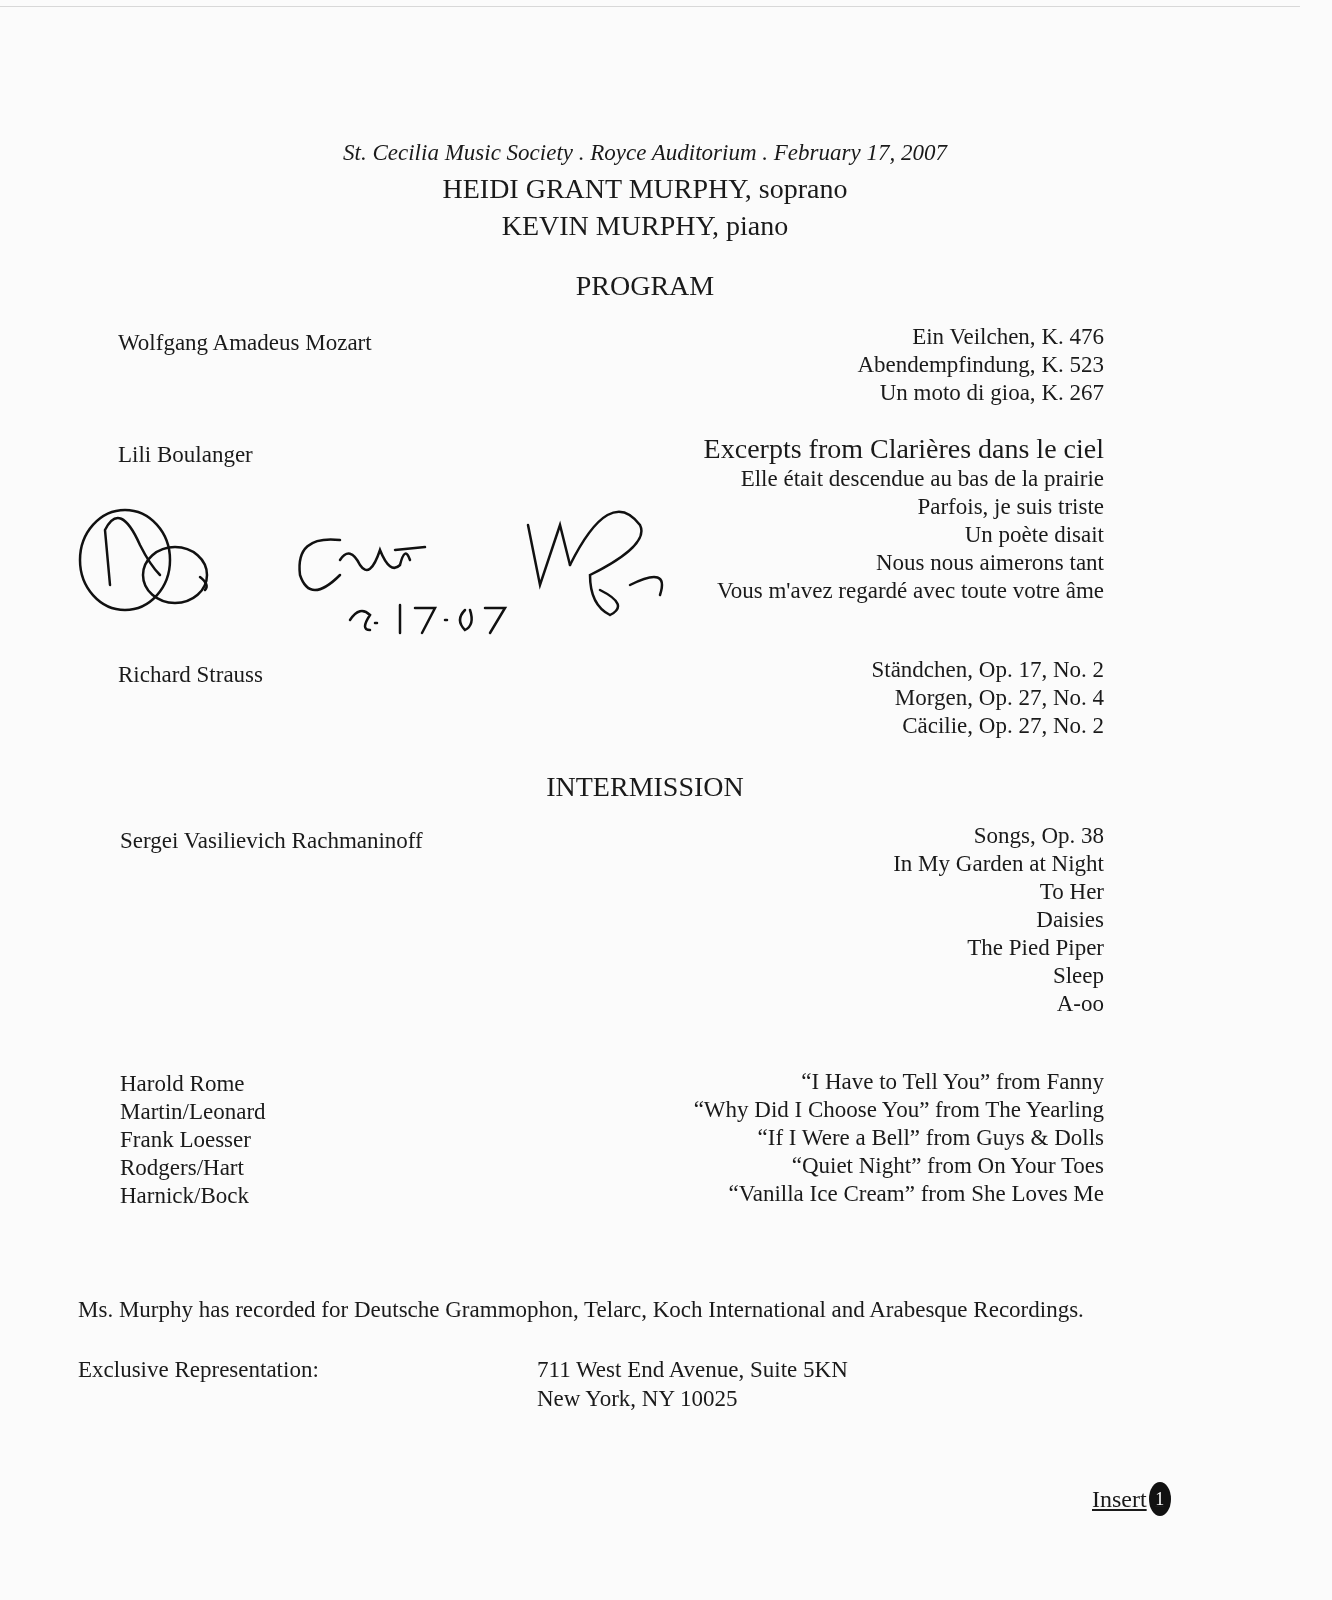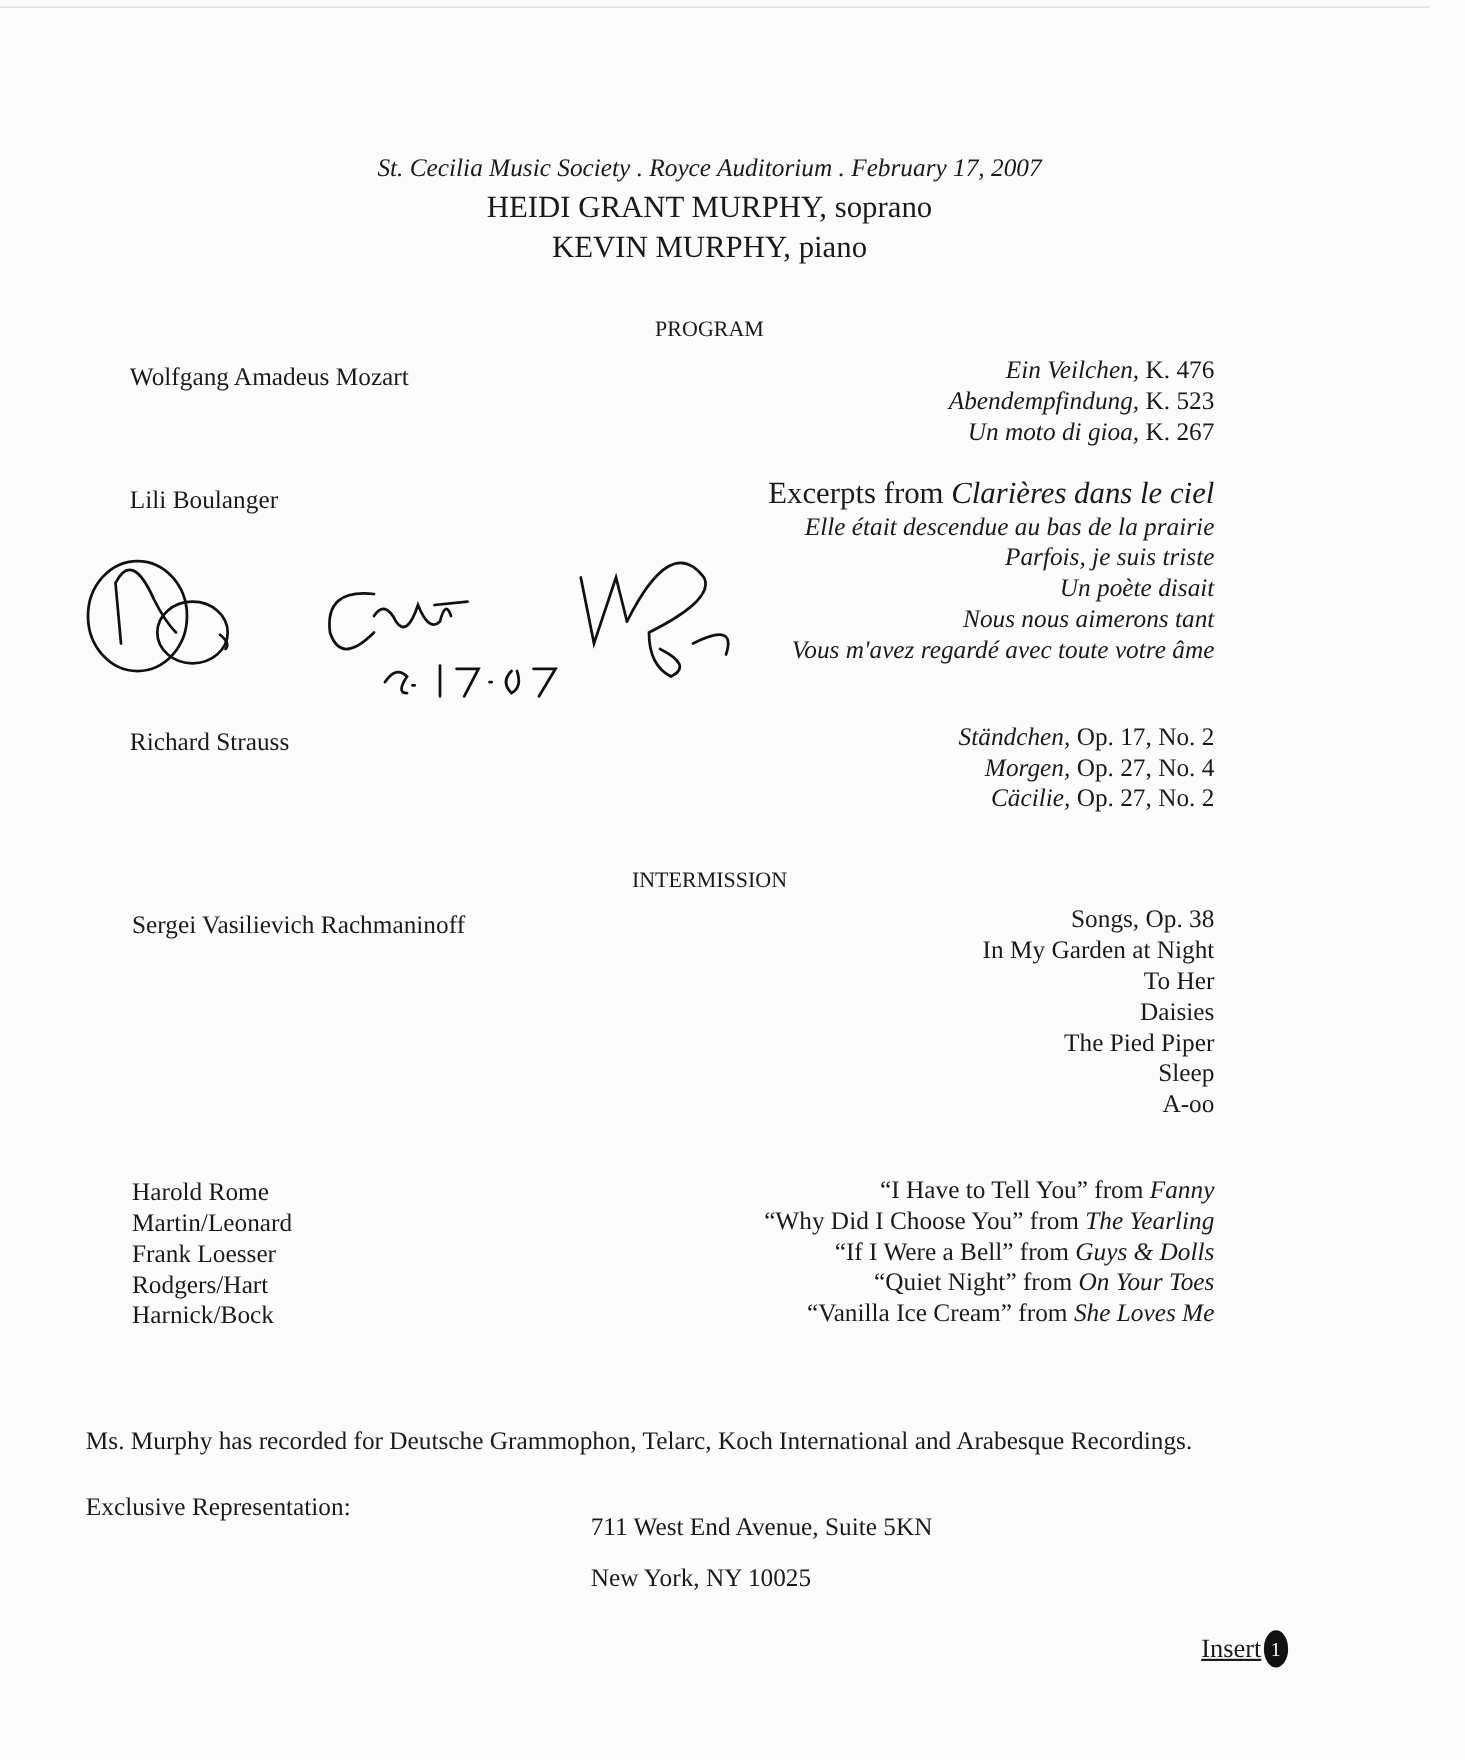--- a/index.html
+++ b/index.html
@@ -2,30 +2,30 @@
 <html><head>
 <meta charset="utf-8">
 <style>
   html, body { margin: 0; padding: 0; background: #fbfbfb; }
   body { width: 1332px; height: 1600px; position: relative; overflow: hidden;
          font-family: "Liberation Serif", "DejaVu Serif", serif; color: #1a1a1a; }
   .topline { position: absolute; left: 0; top: 6px; width: 1300px; height: 1px; background: #d8d8d8; }
   .c { position: absolute; left: 0; width: 1290px; text-align: center; }
   .hdr-italic { top: 140px; font-style: italic; font-size: 23px; }
   .hdr-big { font-size: 28px; }
-  .section { font-size: 20px; margin-top: 18px; }
+  .section { font-size: 28px; }
   .composer { position: absolute; left: 118px; font-size: 23px; }
   .works { position: absolute; right: 228px; text-align: right; font-size: 23px; line-height: 28px; }
   .works div { white-space: nowrap; }
-  .i { font-style: italic; }
+  .i { }
   .comp-list { position: absolute; left: 120px; top: 1070px; font-size: 23px; line-height: 28px; }
   .note { position: absolute; left: 78px; top: 1297px; font-size: 23px; }
   .rep-label { position: absolute; left: 78px; top: 1357px; font-size: 23px; }
   .rep-addr { position: absolute; left: 444px; top: 1355px; font-size: 23px; line-height: 29px; }
-  .rep-addr .ind { padding-left: 93px; margin-top: 18px; }
+  .rep-addr .ind { padding-left: 93px; }
   .insert { position: absolute; left: 1092px; top: 1482px; font-size: 24px; display: flex; align-items: center; gap: 2px; text-decoration: underline; }
   .insert-badge { width: 22px; height: 34px; background: #111; color: #fff; border-radius: 50%;
                   font-size: 18px; display: flex; align-items: center; justify-content: center; }
   .sig { position: absolute; left: 70px; top: 505px; }
 </style>
 </head>
 <body>
 
 <div class="topline"></div>
 

